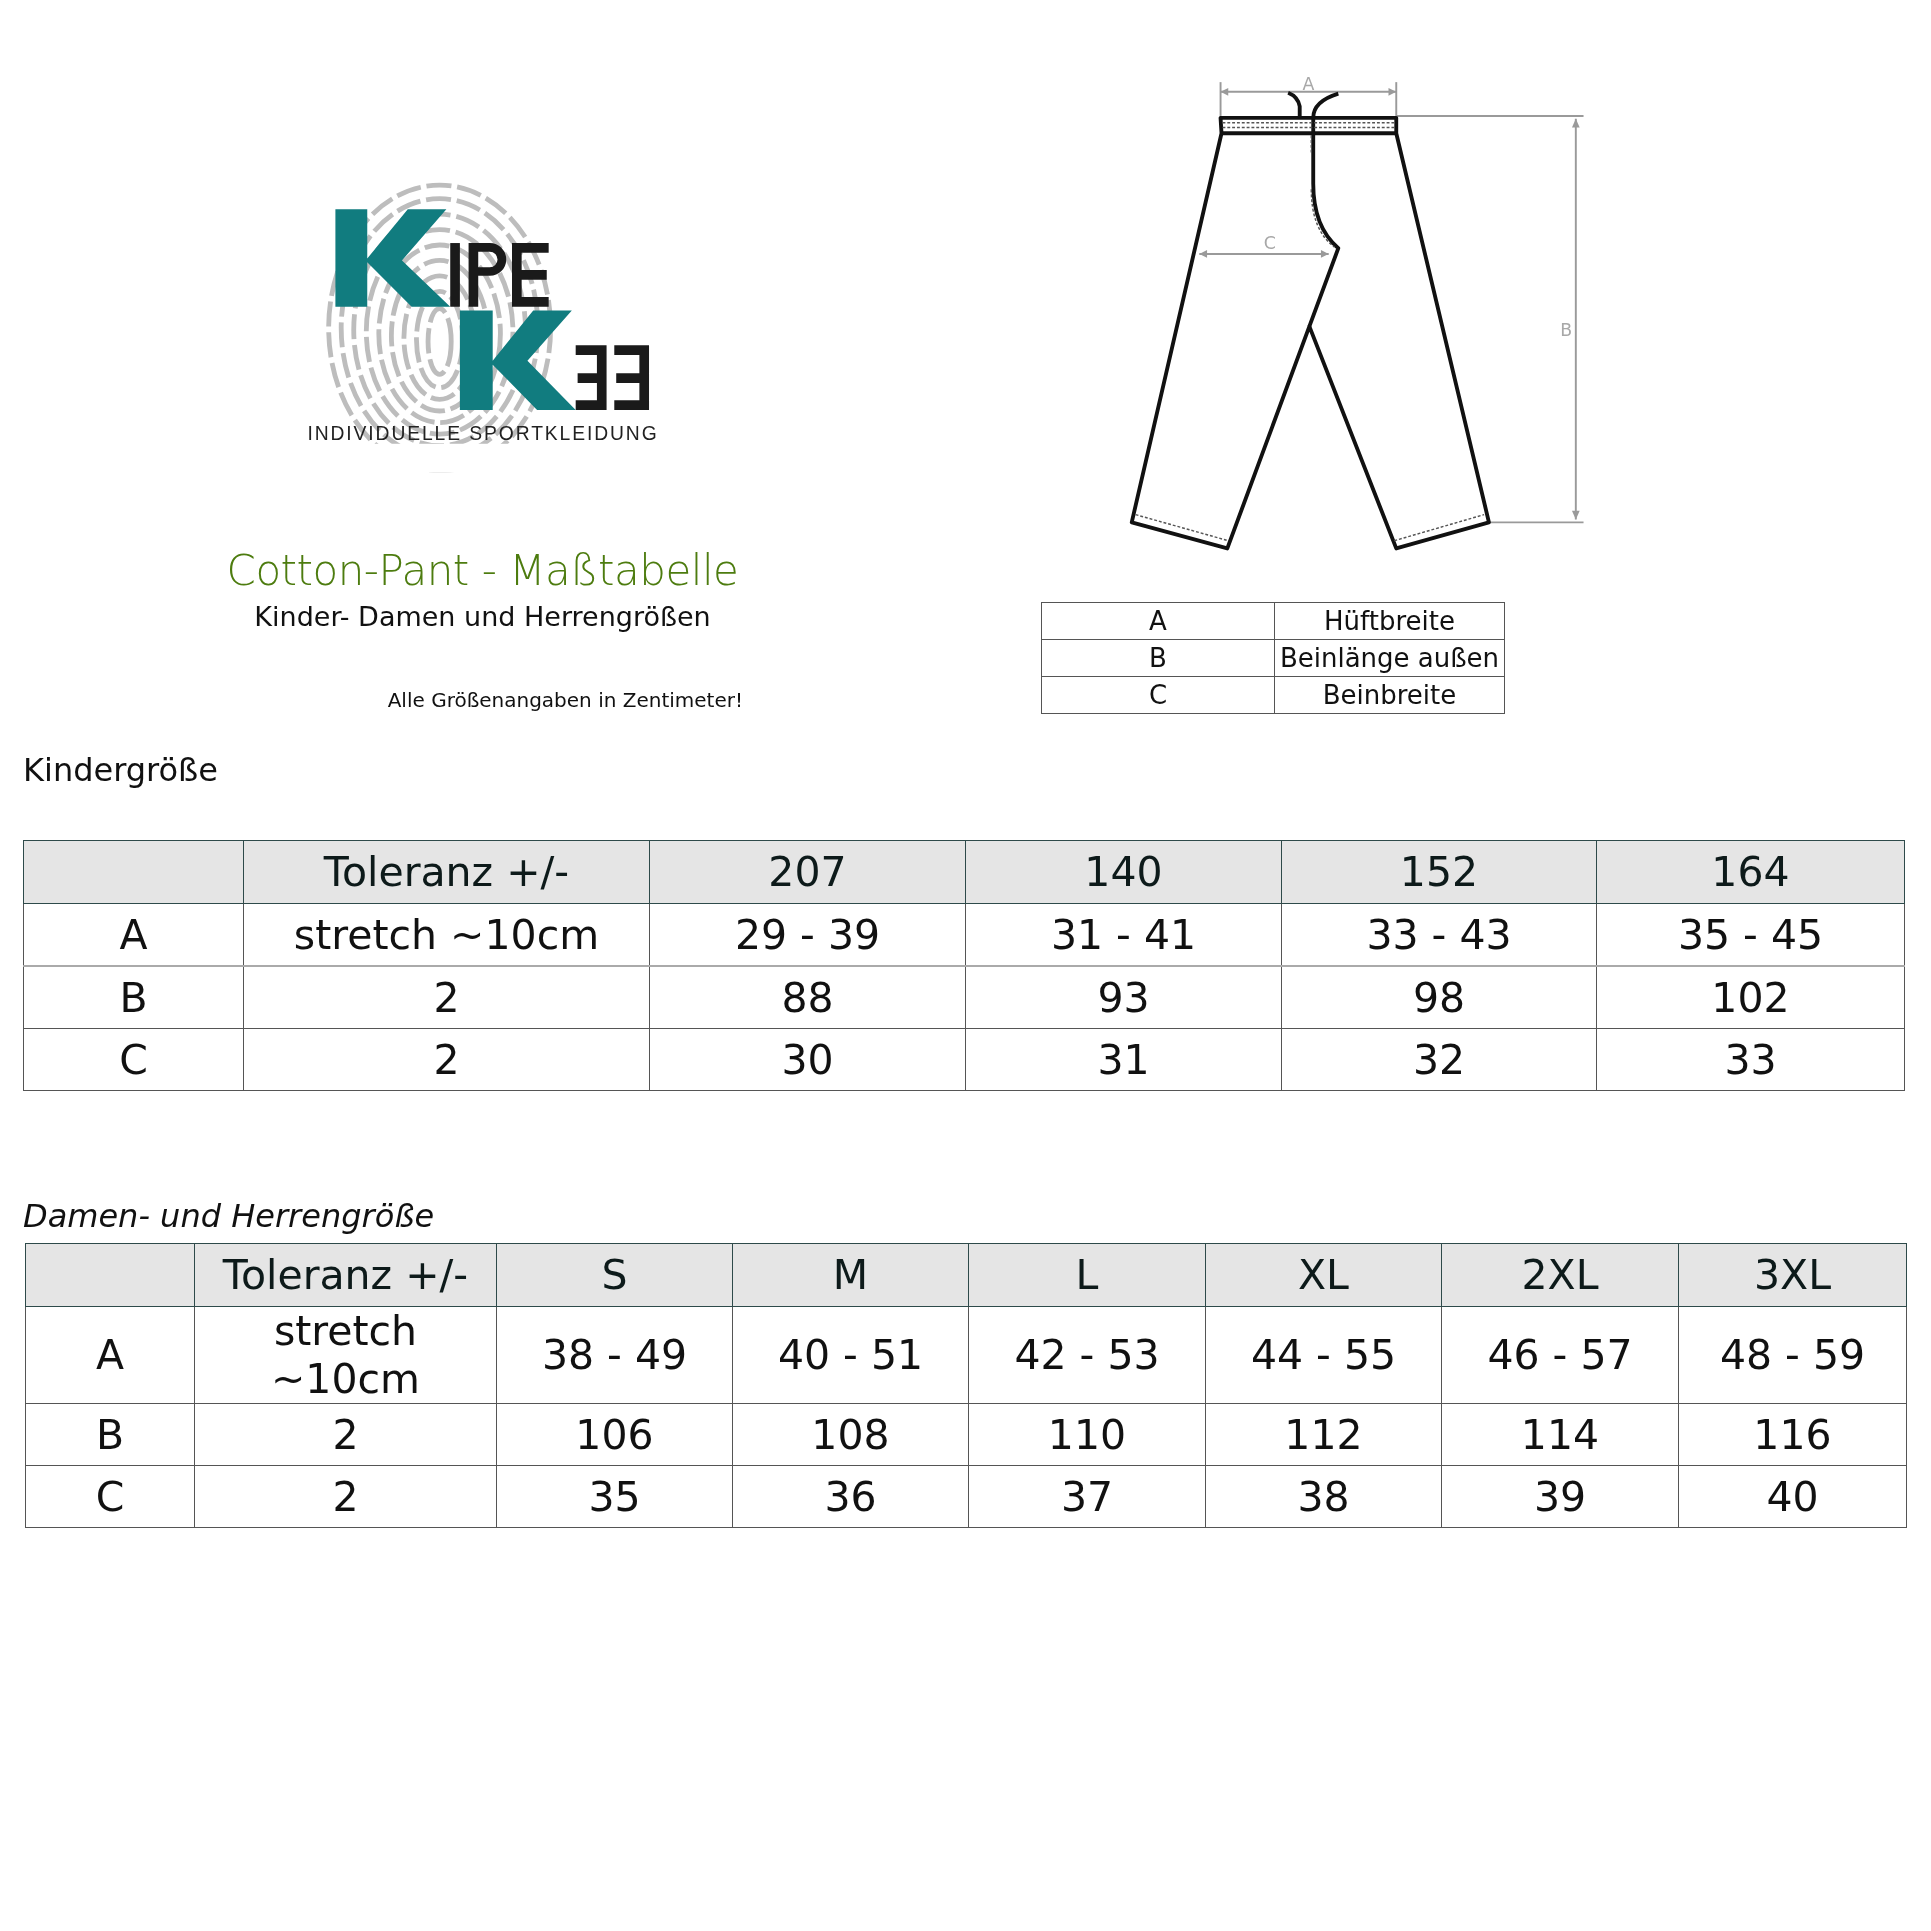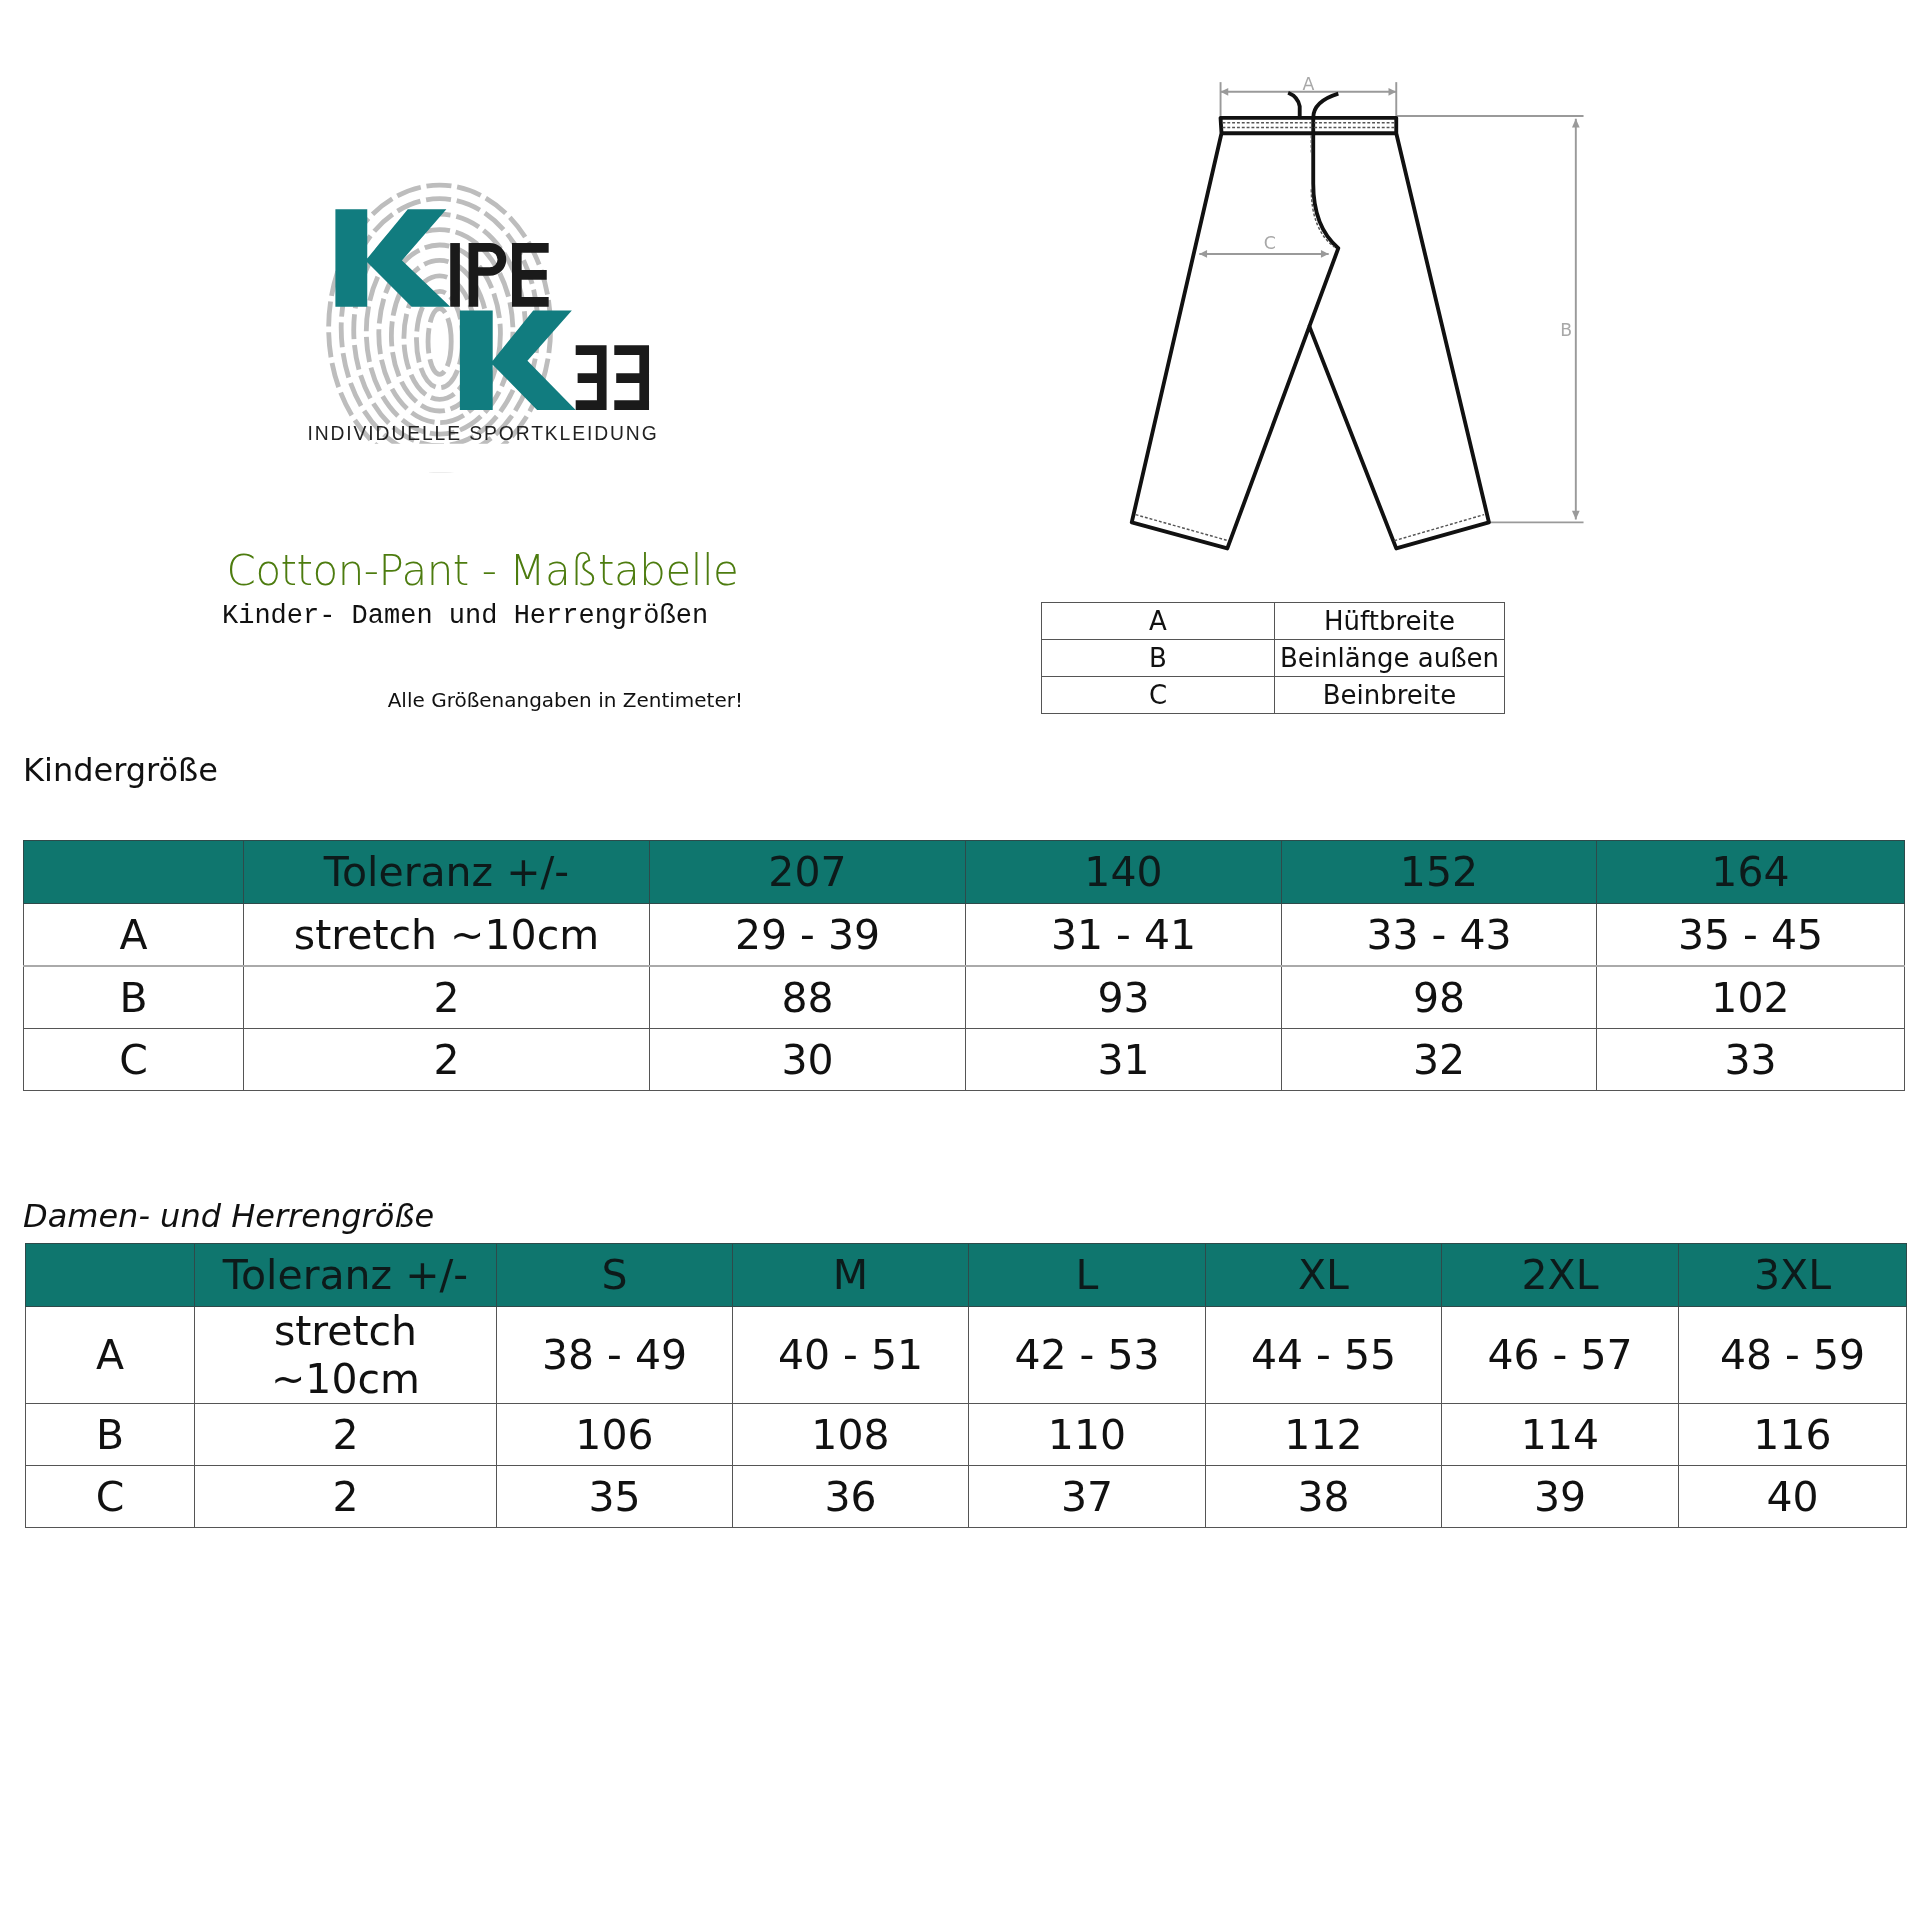--- a/index.html
+++ b/index.html
@@ -7,35 +7,35 @@
          font-family:"DejaVu Sans", sans-serif; color:#111; }
   .abs { position:absolute; }
 
   
   #logo { left:319px; top:154px; width:386px; height:319px; }
   .tagline { left:290px; top:423px; width:386px; text-align:center; font-size:19.3px; letter-spacing:1.9px; color:#222;
              font-family:Liberation Sans, sans-serif; }
 
   .title { left:222px; top:546px; width:521px; text-align:center; font-size:42px; color:#4d7c0f; font-weight:300;
            font-family:"DejaVu Sans", sans-serif; letter-spacing:-0.5px; }
-  .subtitle { left:222px; top:601px; width:521px; text-align:left; font-size:27px; color:#111;font-family:Liberation Mono, monospace; }
+  .subtitle { left:222px; top:601px; width:521px; text-align:center; font-size:27px; color:#111; }
   .note { left:222px; top:688px; width:521px; text-align:right; font-size:20px; color:#111; }
 
   #diagram { left:1120px; top:58px; width:483px; height:502px; }
 
   table.legend { position:absolute; left:1041px; top:602px; width:464px; border-collapse:collapse; font-size:26px; }
   table.legend td { border:1.4px solid #555; height:36px; padding:0; text-align:center; line-height:36px; }
   table.legend td:first-child { width:232px; }
 
   .section-label { font-size:32px; color:#111; }
   #kinder-label { left:23px; top:751px; }
   #damen-label { left:23px; top:1197px;font-style:italic; }
 
   table.sizes { position:absolute; border-collapse:collapse; table-layout:fixed; font-size:41px; color:#111; }
-  table.sizes th { background:#0f766e; font-weight:normal; color:#0d1a1a; height:62px; border:1.4px solid #2e4a4a; padding:0; text-align:center; }
+  table.sizes th { background:#e5e5e5; font-weight:normal; color:#0d1a1a; height:62px; border:1.4px solid #2e4a4a; padding:0; text-align:center; }
   table.sizes td { height:61px; border:1.4px solid #555; padding:0; text-align:center; background:#fff; }
   table.sizes tr.row-a td { border-bottom:2.4px solid #aaa; }
   #kinder-table { left:23px; top:840px; width:1881px; }
   #damen-table { left:25px; top:1243px; width:1879px; }
   #damen-table tr.row-a td { border-bottom:1.4px solid #555; }
 </style>
 </head>
 <body>
 
 <svg id="logo" class="abs" viewBox="0 0 400 330">

